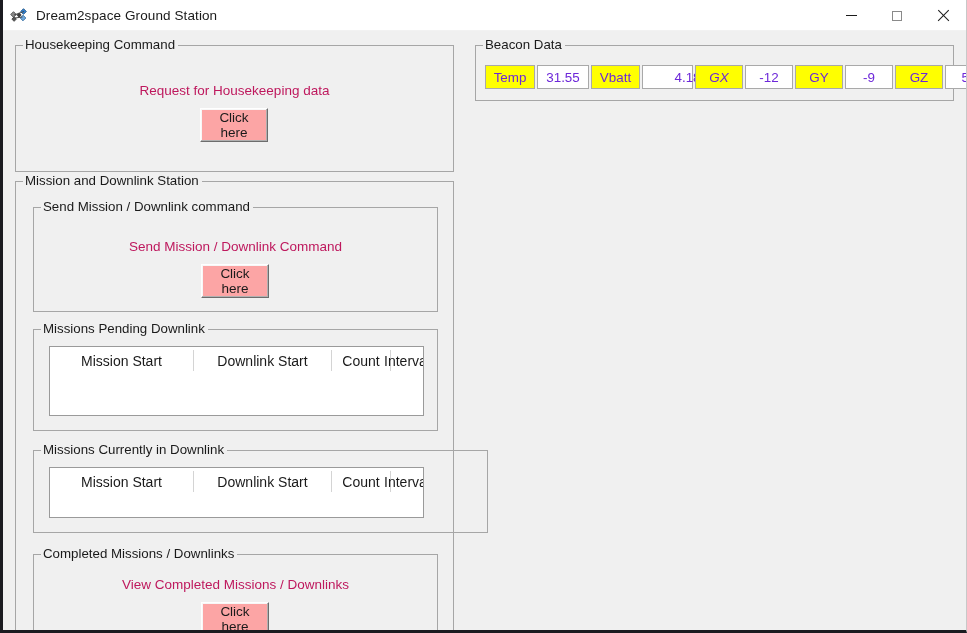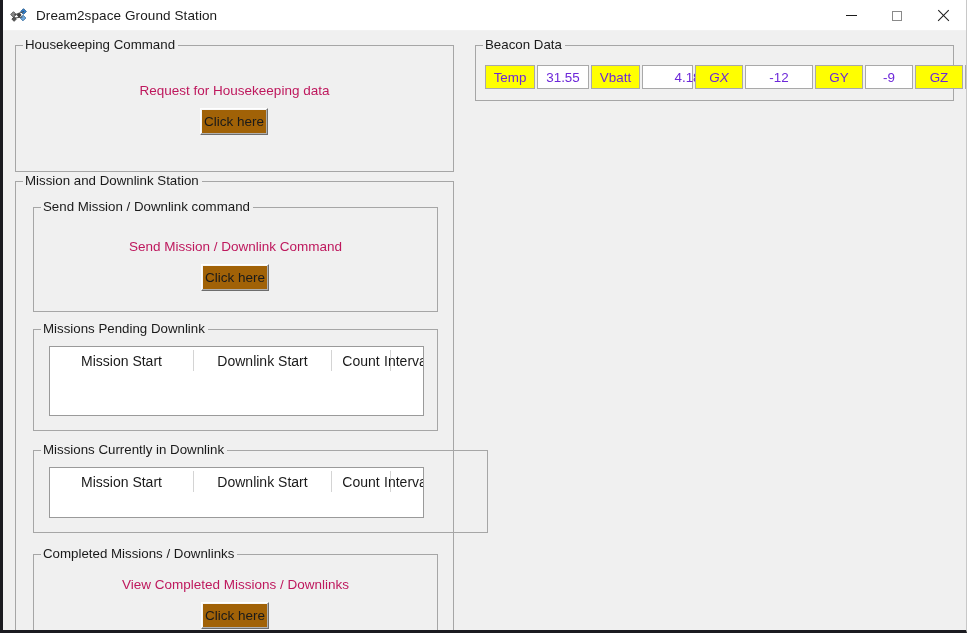--- a/index.html
+++ b/index.html
@@ -105,34 +105,34 @@
     width: 100%;
     text-align: center;
     font-size: 13.5px;
     color: #be185d;
     white-space: nowrap;
   }
 
   
   .btn3d {
     position: absolute;
-    background: #a16207;
+    background: #fca5a5;
     border-top: 1px solid #ffffff;
     border-left: 1px solid #ffffff;
     border-right: 1px solid #6d6d6d;
     border-bottom: 1px solid #6d6d6d;
     box-shadow: inset -1px -1px 0 #b0b0b0, inset 1px 1px 0 #f7f7f7;
     font-size: 13.5px;
     color: #1a1a1a;
     display: flex;
     align-items: center;
     justify-content: center;
     cursor: default;
     font-family: "Liberation Sans", sans-serif;
-    padding: 0;
+    padding: 16px;
   }
 
   
   .tablebox {
     position: absolute;
     background: #ffffff;
     border: 1px solid #9a9a9a;
     overflow: hidden;
   }
   .thead {
@@ -265,21 +265,21 @@
     <span class="group-title">Beacon Data</span>
 
     <div class="beacon-row">
       <div class="bcell key" style="width:50px;">Temp</div>
       <div class="bcell" style="width:52px;">31.55</div>
 
       <div class="bcell key" style="width:49px;">Vbatt</div>
       <div class="bcell" style="width:51px;padding-left:40px;">4.18</div>
 
       <div class="bcell key" style="width:48px;font-style:italic;">GX</div>
-      <div class="bcell" style="width:68px;">-12</div>
+      <div class="bcell" style="width:48px;">-12</div>
 
       <div class="bcell key" style="width:48px;">GY</div>
       <div class="bcell" style="width:48px;">-9</div>
 
       <div class="bcell key" style="width:48px;">GZ</div>
       <div class="bcell" style="width:48px;">50</div>
     </div>
   </div>
 
 </div>

